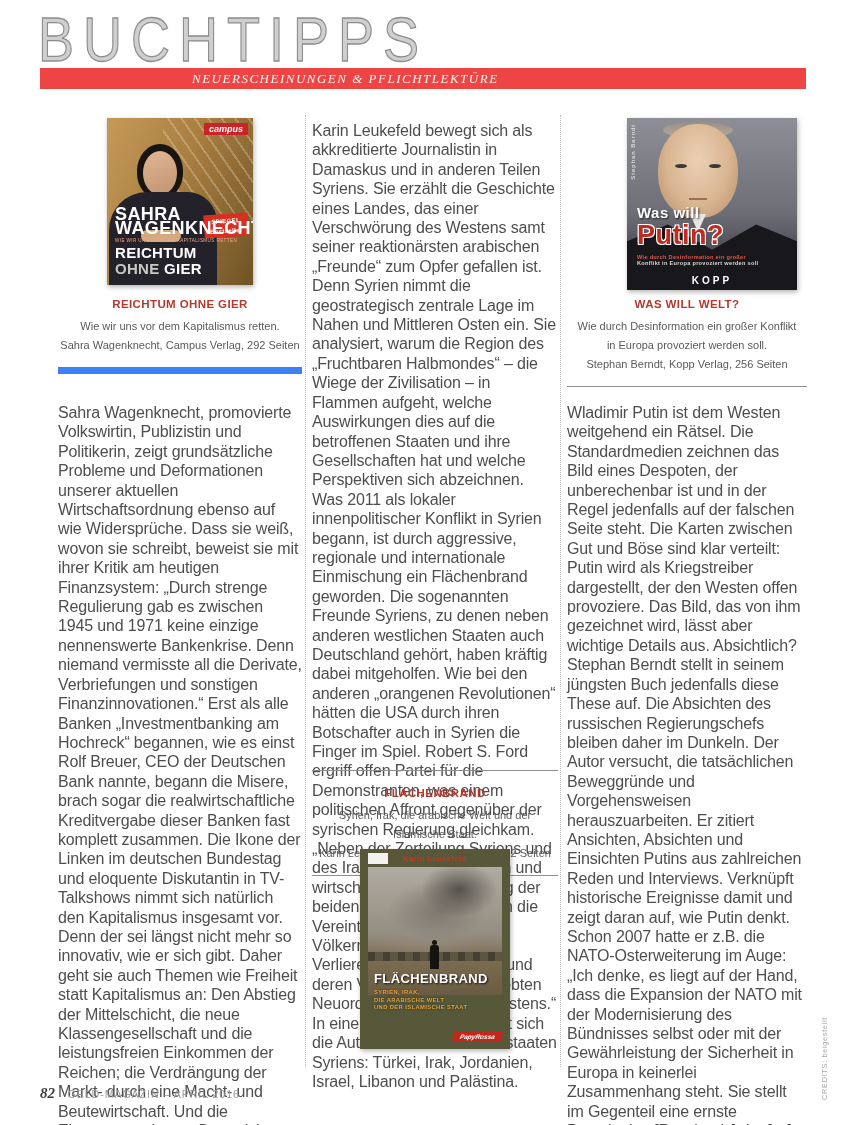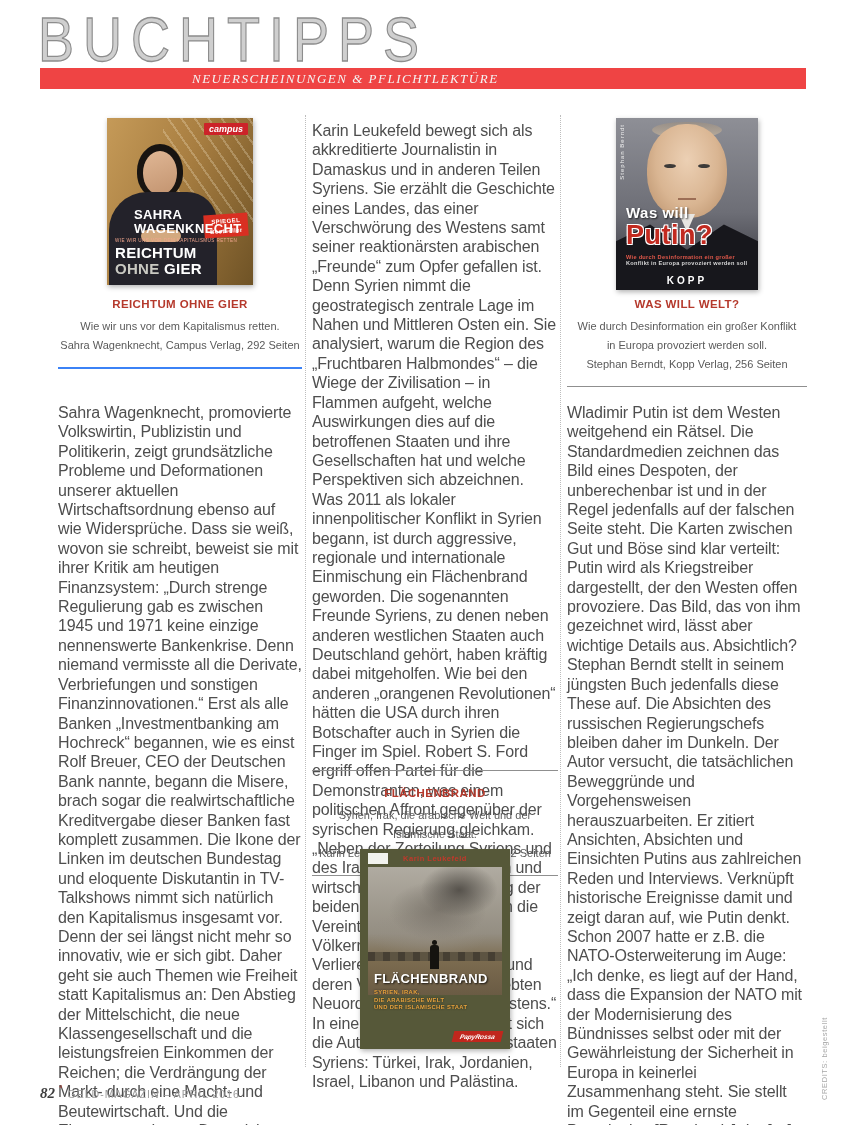--- a/index.html
+++ b/index.html
@@ -25,21 +25,21 @@
   .div1{left:305px;} .div2{left:560px;}
 
   .review{position:absolute;left:0;right:0;font-size:16px;line-height:19.4px;
           letter-spacing:-0.15px;color:#4e4e4e;text-align:left;hyphens:auto;}
   .review.r-top{top:6px;} .review.r-low{top:288px;}
 
   .caption{position:absolute;left:0;right:0;text-align:center;}
   .caption .cap-title{font-size:11.5px;font-weight:bold;color:#b5392c;letter-spacing:.4px;
                       margin-bottom:7px;}
   .caption .cap-line{font-size:11px;color:#5a5a5a;line-height:19px;}
-  .cap-c1{top:183px;padding-bottom:12px;border-bottom:2px solid #3b82f6;}
+  .cap-c1{top:183px;padding-bottom:12px;border-bottom:7px solid #3b82f6;}
   .cap-c3{top:183px;padding-bottom:12px;border-bottom:1px solid #8f8f8f;}
   .cap-c2{top:655px;padding:16px 0 12px 0;border-top:1px solid #8f8f8f;
           border-bottom:1px solid #8f8f8f;}
 
   
   .cover{position:absolute;box-shadow:1px 2px 5px rgba(0,0,0,.3);overflow:hidden;}
 
   
   .cover1{left:49px;top:3px;width:146px;height:167px;
           background:linear-gradient(115deg,#c59a58 0%,#a87e41 45%,#6f5326 100%);}
@@ -53,21 +53,21 @@
            background:linear-gradient(160deg,#e0b795,#c2936f);}
   .c1-body{position:absolute;left:2px;top:74px;width:108px;height:93px;
            background:#23222a;border-radius:38px 30px 0 0;}
   .c1-hands{position:absolute;left:34px;top:112px;width:40px;height:12px;border-radius:6px;
             background:#d3a97f;}
   .c1-badge{position:absolute;right:5px;top:96px;width:44px;height:21px;background:#d92f22;
             color:#fff;text-align:center;line-height:10px;padding-top:2px;
             transform:rotate(-4deg);}
   .c1-badge span{display:block;font-size:6px;font-weight:bold;letter-spacing:.4px;}
   .c1-text{position:absolute;left:8px;bottom:8px;z-index:3;}
-  .c1-author{font-size:13px;font-weight:bold;color:#ffffff;line-height:13.5px;letter-spacing:.4px;margin-left:19px;}
+  .c1-author{font-size:18px;font-weight:bold;color:#ffffff;line-height:13.5px;letter-spacing:.4px;}
   .c1-tagline{font-size:4.6px;color:#f0a58c;letter-spacing:.4px;margin:3px 0 2px 0;}
   .c1-title{font-size:15px;font-weight:bold;color:#ffffff;line-height:16px;letter-spacing:.3px;}
   .c1-ohne{color:#c9c9c2;} .c1-gier{color:#ffffff;margin-top:14px;}
 
   
   .cover2{left:48px;top:734px;width:150px;height:200px;background:#565839;}
   .c2-tab{position:absolute;left:8px;top:4px;width:20px;height:11px;background:#f2f2ee;}
   .c2-author{position:absolute;left:0;right:0;top:5px;text-align:center;color:#c0392b;
              font-size:7.5px;font-weight:bold;letter-spacing:.5px;}
   .c2-photo{position:absolute;left:8px;top:18px;right:8px;height:128px;
@@ -86,21 +86,21 @@
   .c2-titleblock{position:absolute;left:8px;right:8px;top:118px;padding:4px 6px;}
   .c2-title{font-size:13px;font-weight:bold;color:#ffffff;letter-spacing:.4px;
             text-shadow:1px 1px 2px rgba(0,0,0,.8);}
   .c2-sub{font-size:5.8px;font-weight:bold;color:#e8a33d;line-height:7.5px;letter-spacing:.4px;
           margin-top:3px;text-shadow:0 0 2px rgba(0,0,0,.6);}
   .c2-logo{position:absolute;right:8px;bottom:7px;background:#c0271d;color:#fff;
            font-style:italic;font-weight:bold;font-size:6.5px;padding:2px 7px;
            transform:skewX(-14deg);}
 
   
-  .cover3{left:49px;top:3px;width:142px;height:172px;
+  .cover3{left:60px;top:3px;width:170px;height:172px;
           background:linear-gradient(#8e8f96 0%,#6d6e76 55%,#2c2c33 100%);}
   .c3-face{position:absolute;left:31px;top:6px;width:80px;height:94px;border-radius:48% 48% 46% 46%;
            background:radial-gradient(ellipse at 50% 38%,#ecd0b4 0%,#d9b592 55%,#b68c66 100%);}
   .c3-hair{position:absolute;left:36px;top:4px;width:70px;height:16px;border-radius:50%;
            background:linear-gradient(#9a8f84,#c4b49f);opacity:.8;}
   .c3-eye{position:absolute;top:46px;width:12px;height:4px;border-radius:50%;background:#3c3a38;}
   .c3-eye.left{left:48px;} .c3-eye.right{left:82px;}
   .c3-mouth{position:absolute;left:62px;top:80px;width:18px;height:2px;background:#9c6e55;}
   .c3-suit{position:absolute;left:0;right:0;bottom:0;height:84px;background:#17171c;
            clip-path:polygon(0 100%,0 42%,24% 22%,50% 52%,76% 22%,100% 42%,100% 100%);}

